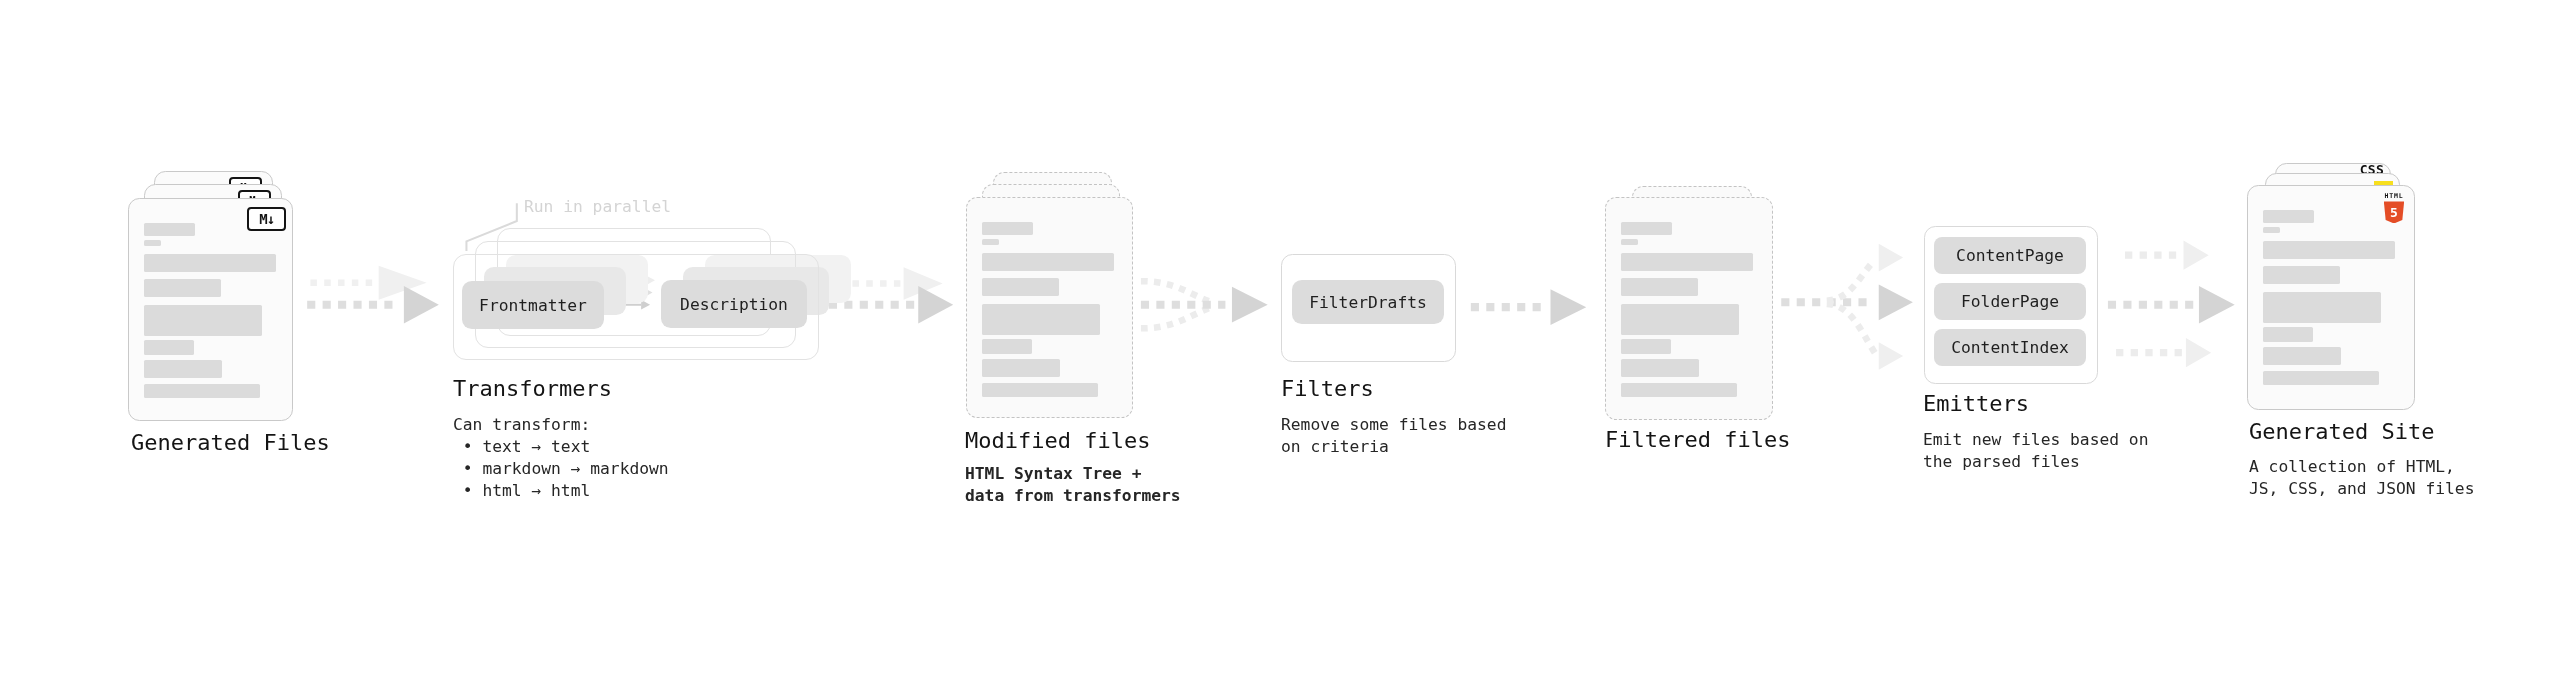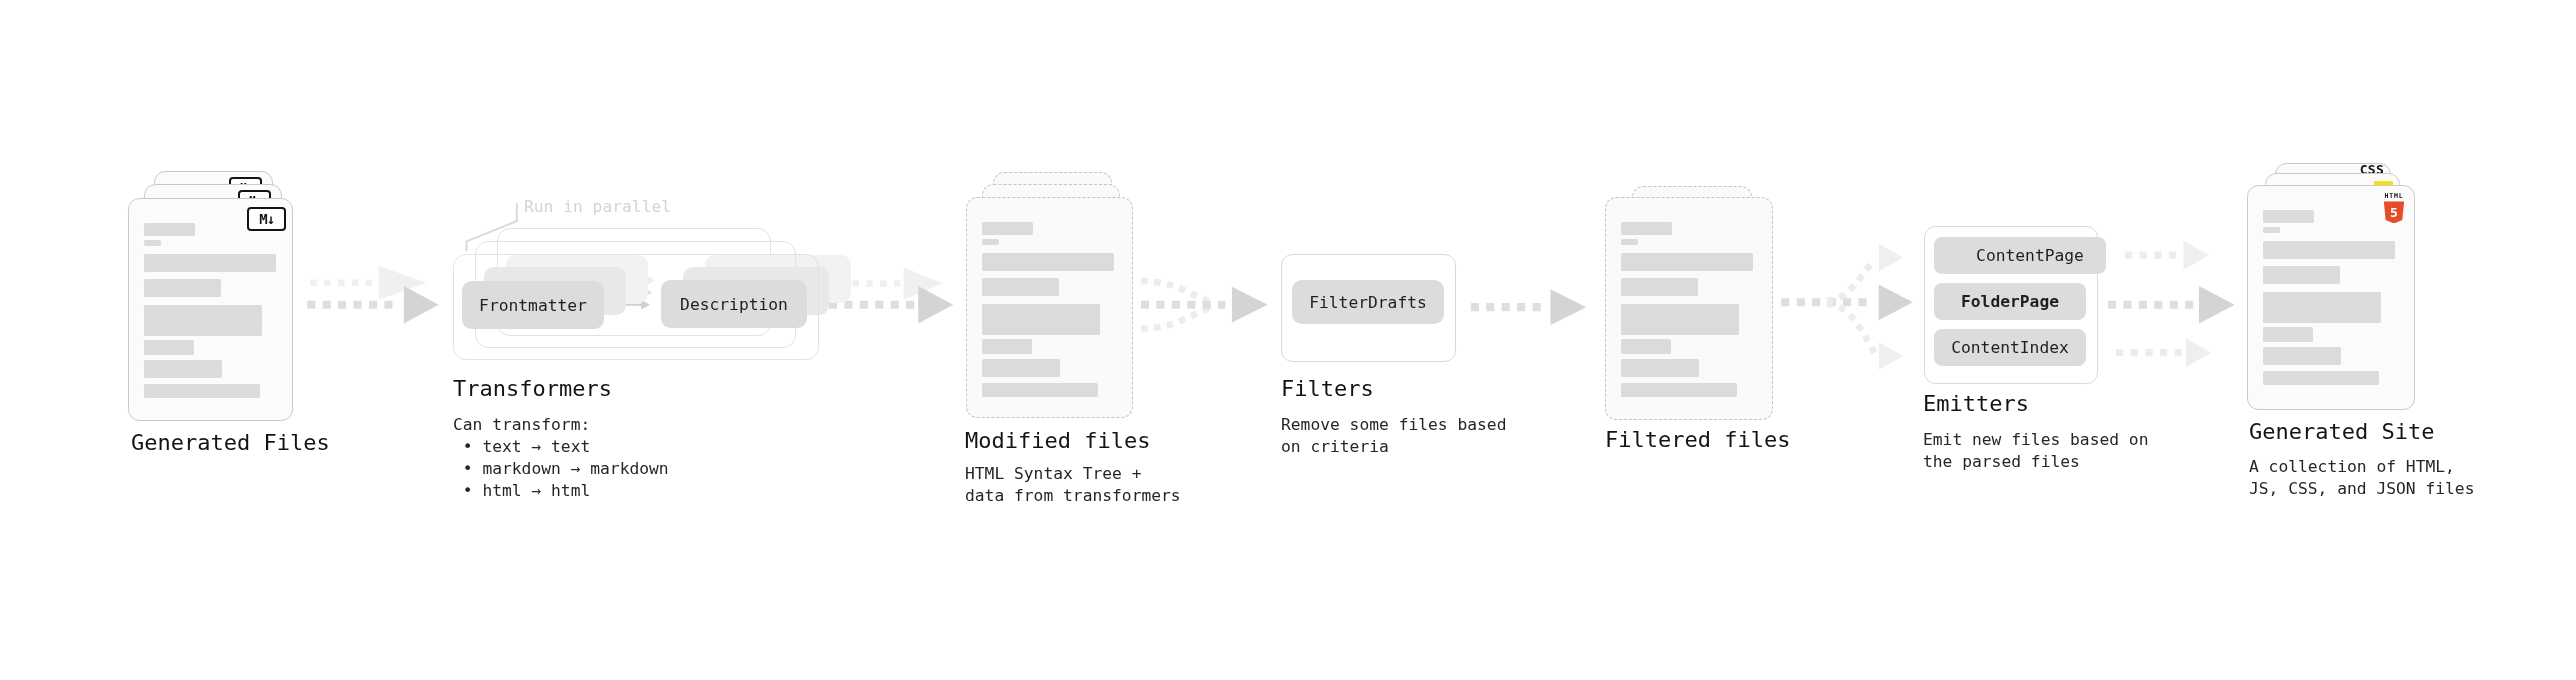--- a/index.html
+++ b/index.html
@@ -159,21 +159,21 @@
         <div class="bar" style="left: 15.4px; top: 24.4px; width: 51px; height: 12.2px;"></div>
         <div class="bar" style="left: 15.4px; top: 41px; width: 17px; height: 5.7px;"></div>
         <div class="bar" style="left: 15.4px; top: 55px; width: 132px; height: 18px;"></div>
         <div class="bar" style="left: 15.4px; top: 80px; width: 77px; height: 18px;"></div>
         <div class="bar" style="left: 15.4px; top: 106px; width: 118px; height: 31px;"></div>
         <div class="bar" style="left: 15.4px; top: 141px; width: 50px; height: 15.4px;"></div>
         <div class="bar" style="left: 15.4px; top: 161px; width: 78px; height: 18px;"></div>
         <div class="bar" style="left: 15.4px; top: 185px; width: 116px; height: 14px;"></div>
       </div>
     <div class="title" style="left:965px;top:429px;">Modified files</div>
-    <div class="desc" style="left:965px;top:463px;">HTML Syntax Tree +
+    <div class="desc" style="left:965px;top:463px;font-weight:bold;">HTML Syntax Tree +
 data from transformers</div>
   </div>
 
   <div>
     <div class="panel" style="left:1281px;top:254px;width:173px;height:106px;"></div>
     <div class="chip" style="left:1292px;top:280px;width:152px;height:44px;">FilterDrafts</div>
     <div class="title" style="left:1281px;top:377px;">Filters</div>
     <div class="desc" style="left:1281px;top:414px;">Remove some files based
 on criteria</div>
   </div>
@@ -188,22 +188,22 @@
         <div class="bar" style="left: 15.4px; top: 106px; width: 118px; height: 31px;"></div>
         <div class="bar" style="left: 15.4px; top: 141px; width: 50px; height: 15.4px;"></div>
         <div class="bar" style="left: 15.4px; top: 161px; width: 78px; height: 18px;"></div>
         <div class="bar" style="left: 15.4px; top: 185px; width: 116px; height: 14px;"></div>
       </div>
     <div class="title" style="left:1605px;top:428px;">Filtered files</div>
   </div>
 
   <div>
     <div class="panel" style="left:1924px;top:226px;width:172px;height:156px;"></div>
-    <div class="chip" style="left:1934px;top:237px;width:152px;height:37px;border-radius:8.1px;padding-left:20px;">ContentPage</div>
-    <div class="chip" style="left:1934px;top:283px;width:152px;height:37px;border-radius:8.1px;font-weight:bold;">FolderPage</div>
+    <div class="chip" style="left:1934px;top:237px;width:152px;height:37px;border-radius:8.1px;">ContentPage</div>
+    <div class="chip" style="left:1934px;top:283px;width:152px;height:37px;border-radius:8.1px;">FolderPage</div>
     <div class="chip" style="left:1934px;top:329px;width:152px;height:37px;border-radius:8.1px;">ContentIndex</div>
     <div class="title" style="left:1923px;top:392px;">Emitters</div>
     <div class="desc" style="left:1923px;top:429px;">Emit new files based on
 the parsed files</div>
   </div>
 
   <div>
     <div class="file-card" style="left:2275px;top:163px;width:114px;height:49px;">
       <div class="css-badge">
         <div class="word">CSS</div>

